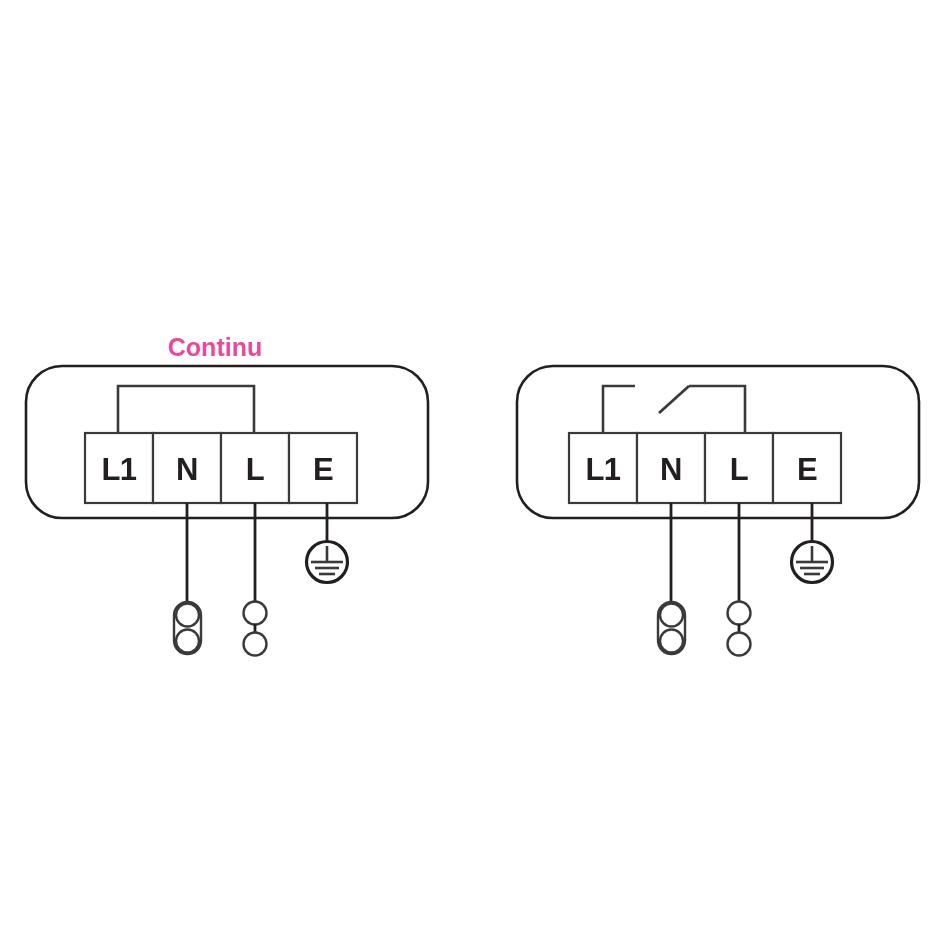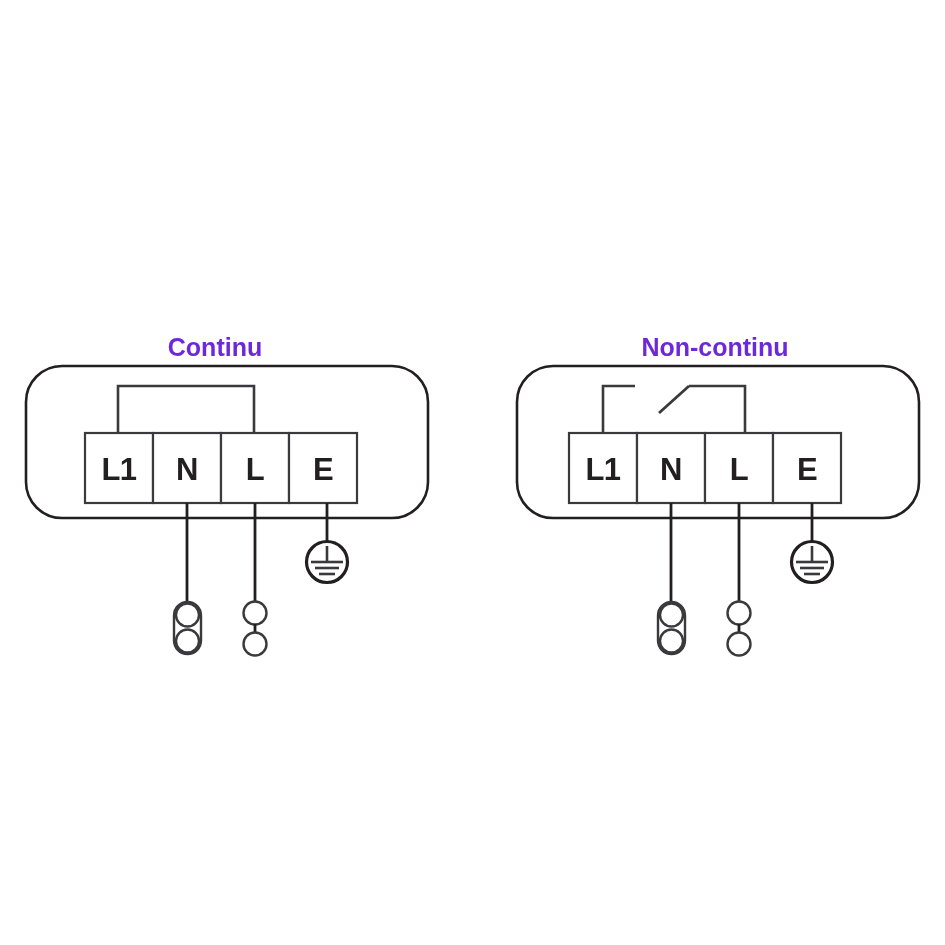--- a/index.html
+++ b/index.html
@@ -81,33 +81,32 @@
     fill: #231f20;
     text-anchor: middle;
     dominant-baseline: central;
     letter-spacing: -0.5px;
   }
   .diagram-title {
     position: absolute;
     font-family: "Liberation Sans", sans-serif;
     font-size: 25px;
     font-weight: bold;
-    color: #6d28d9;
+    color: #ec4899;
     white-space: nowrap;
     text-align: center;
   }
 </style>
 </head>
 <body>
 
 <div id="page">
 
   <div class="diagram-title" style="left:125px; top:333px; width:180px;">Continu</div>
 
-  <div class="diagram-title" style="left:620px; top:333px; width:190px;">Non-continu</div>
 
   <svg class="diagram-svg" viewBox="0 0 945 945">
 
     <g>
 
       <rect class="encl" x="26" y="366" width="402" height="152" rx="36" ry="36"></rect>
 
       <path class="jumper" d="M 118 435 L 118 386 L 254 386 L 254 435"></path>
 
       <rect class="cell" x="85" y="433" width="68" height="70"></rect>

